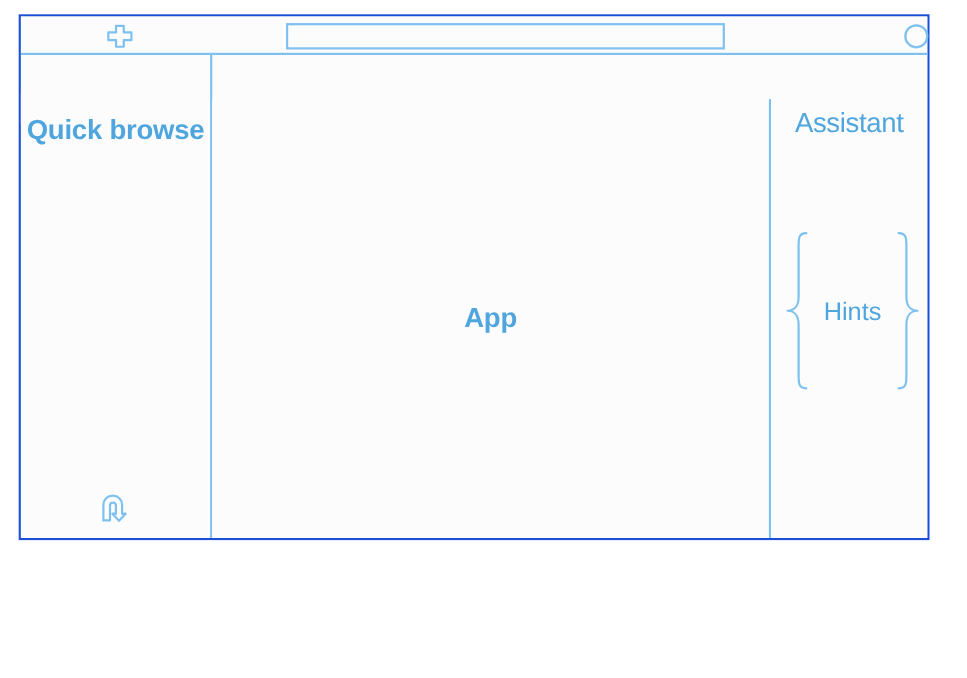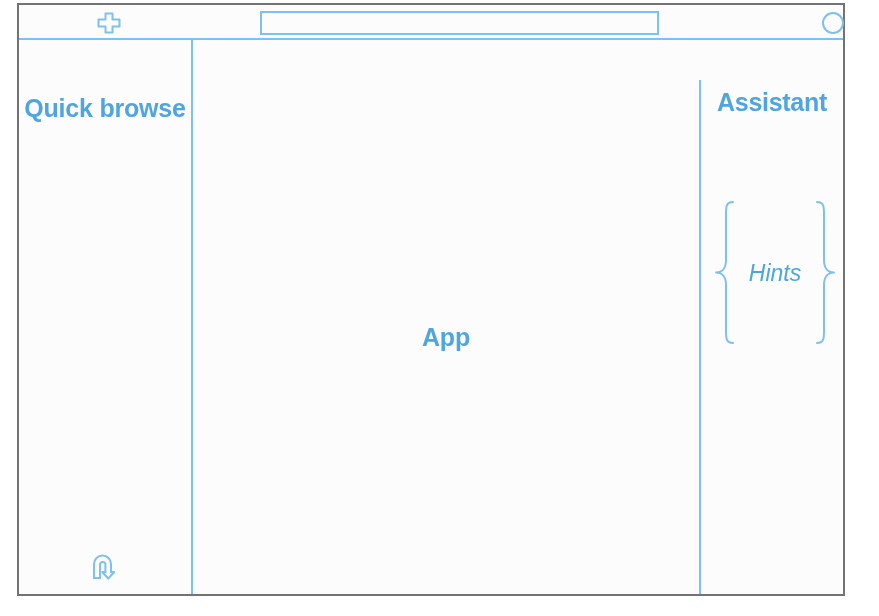--- a/index.html
+++ b/index.html
@@ -11,25 +11,25 @@
     width: 879px;
     height: 616px;
     font-family: "Liberation Sans", sans-serif;
     overflow: hidden;
   }
 
   
   #wireframe-window {
     position: absolute;
     left: 17px;
-    top: 3px;
+    top: 13px;
     width: 828px;
-    height: 593px;
-    box-sizing: border-box;
-    border: 2px solid #737373;
+    height: 478px;
+    box-sizing: border-box;
+    border: 2px solid #1d4ed8;
     background: #FCFCFC;
   }
 
   
   #toolbar {
     position: absolute;
     left: 0;
     top: 0;
     right: 0;
     height: 35px;
@@ -194,31 +194,30 @@
     bottom: 0;
     background: #FCFCFC;
   }
   #assistant-title {
     position: absolute;
     left: 0;
     right: 0;
     top: 48px;
     text-align: center;
     font-size: 25px;
-    font-weight: bold;
+    font-weight: normal;
     color: #4FA5DE;
     letter-spacing: -0.3px;
   }
   #hints-block {
     position: absolute;
     left: 13px;
     right: 7px;
     top: 160px;
     height: 145px;
-    font-style: italic;
   }
   .hints-brace {
     position: absolute;
     top: 0;
     width: 22px;
     height: 145px;
   }
   .hints-brace svg { display: block; }
   #hints-brace-left  { left: 0; }
   #hints-brace-right { right: 0; }

